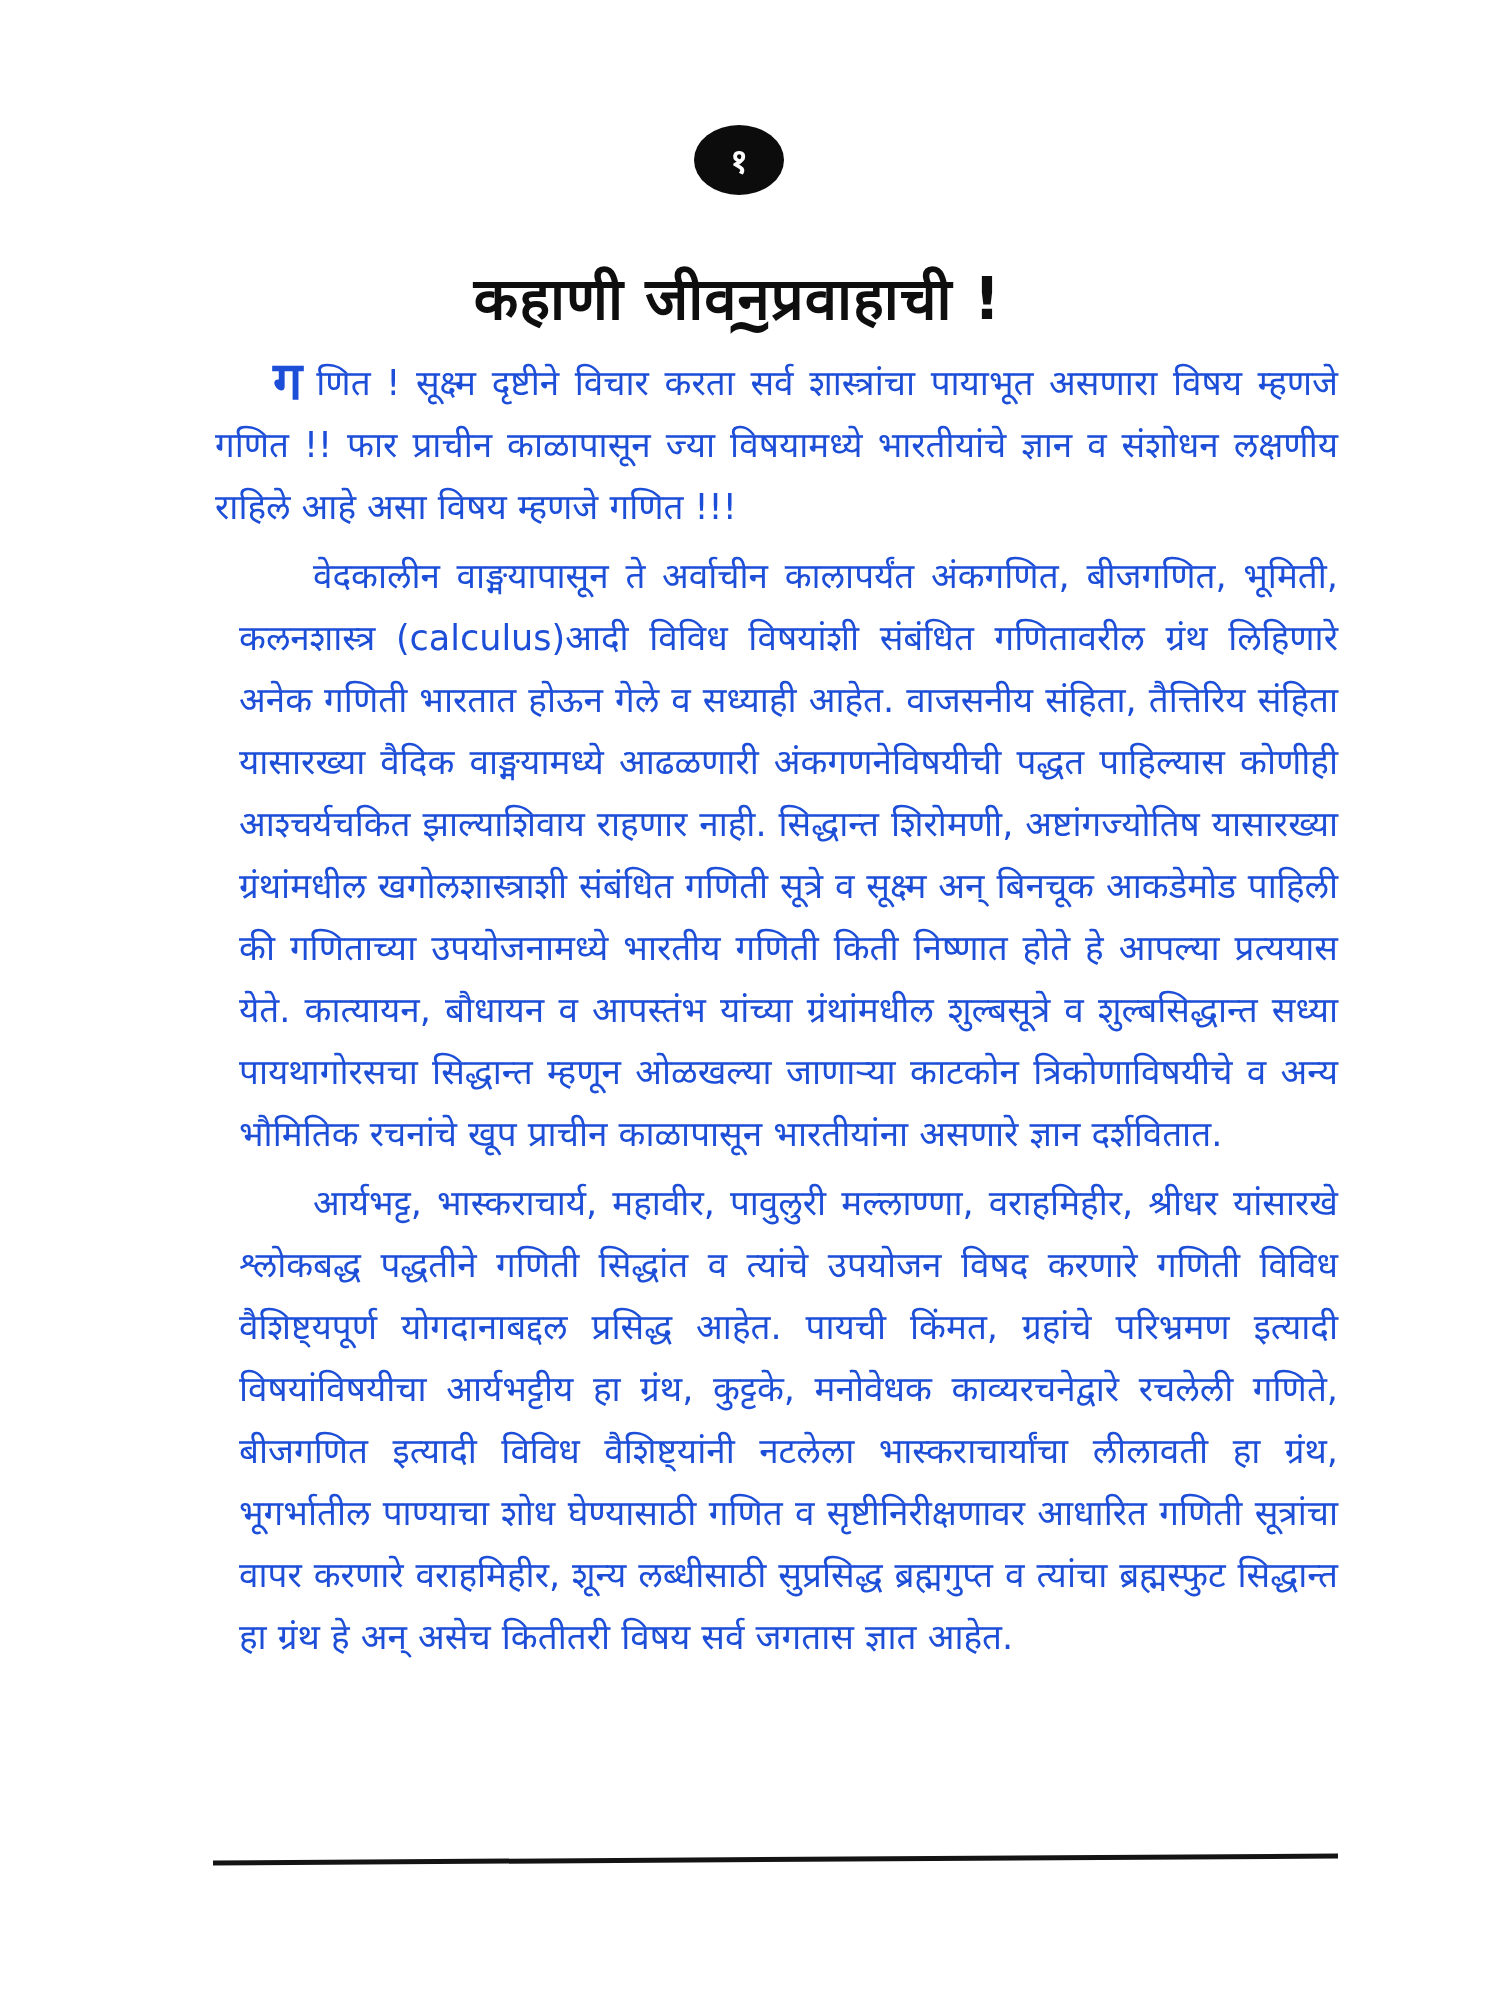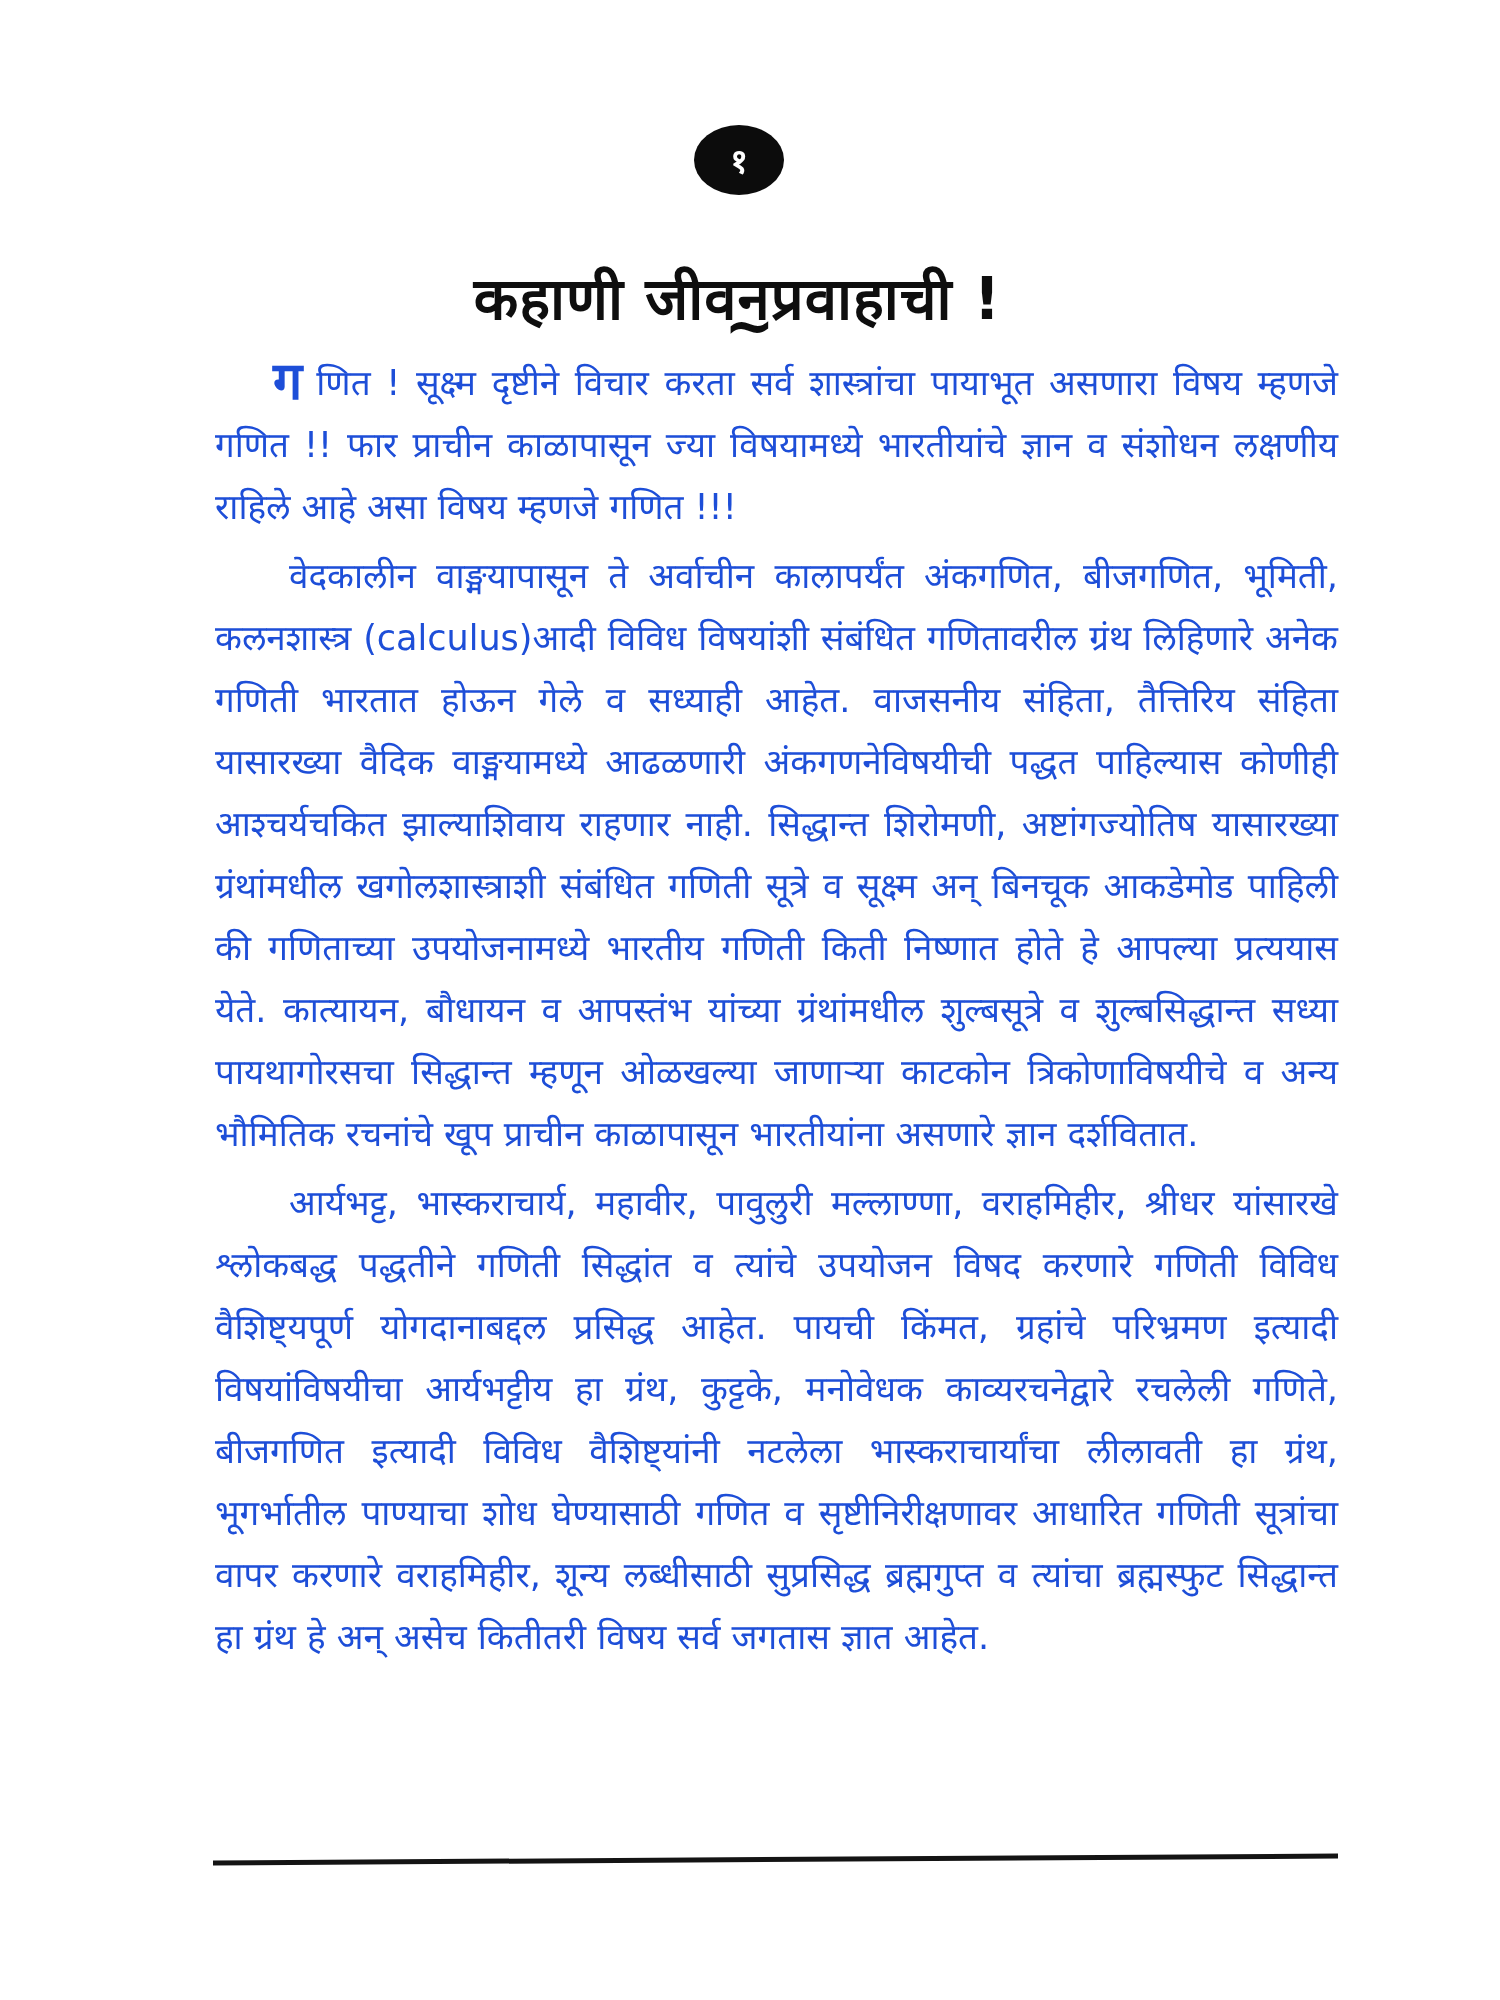--- a/index.html
+++ b/index.html
@@ -64,20 +64,21 @@
     font-size: 35px;
     line-height: 62px;
     text-align: justify;
     color: #1d4ed8;
   }
   .content p {
     margin: 0 0 7px 0;
   }
   .content p.indented {
     text-indent: 74px;
+    margin-left: 24px;
   }
   .drop-cap {
     display: inline-block;
     font-size: 52px;
     font-weight: bold;
     line-height: 40px;
     margin-left: 58px;
     margin-right: 14px;
     vertical-align: -4px;
   }

